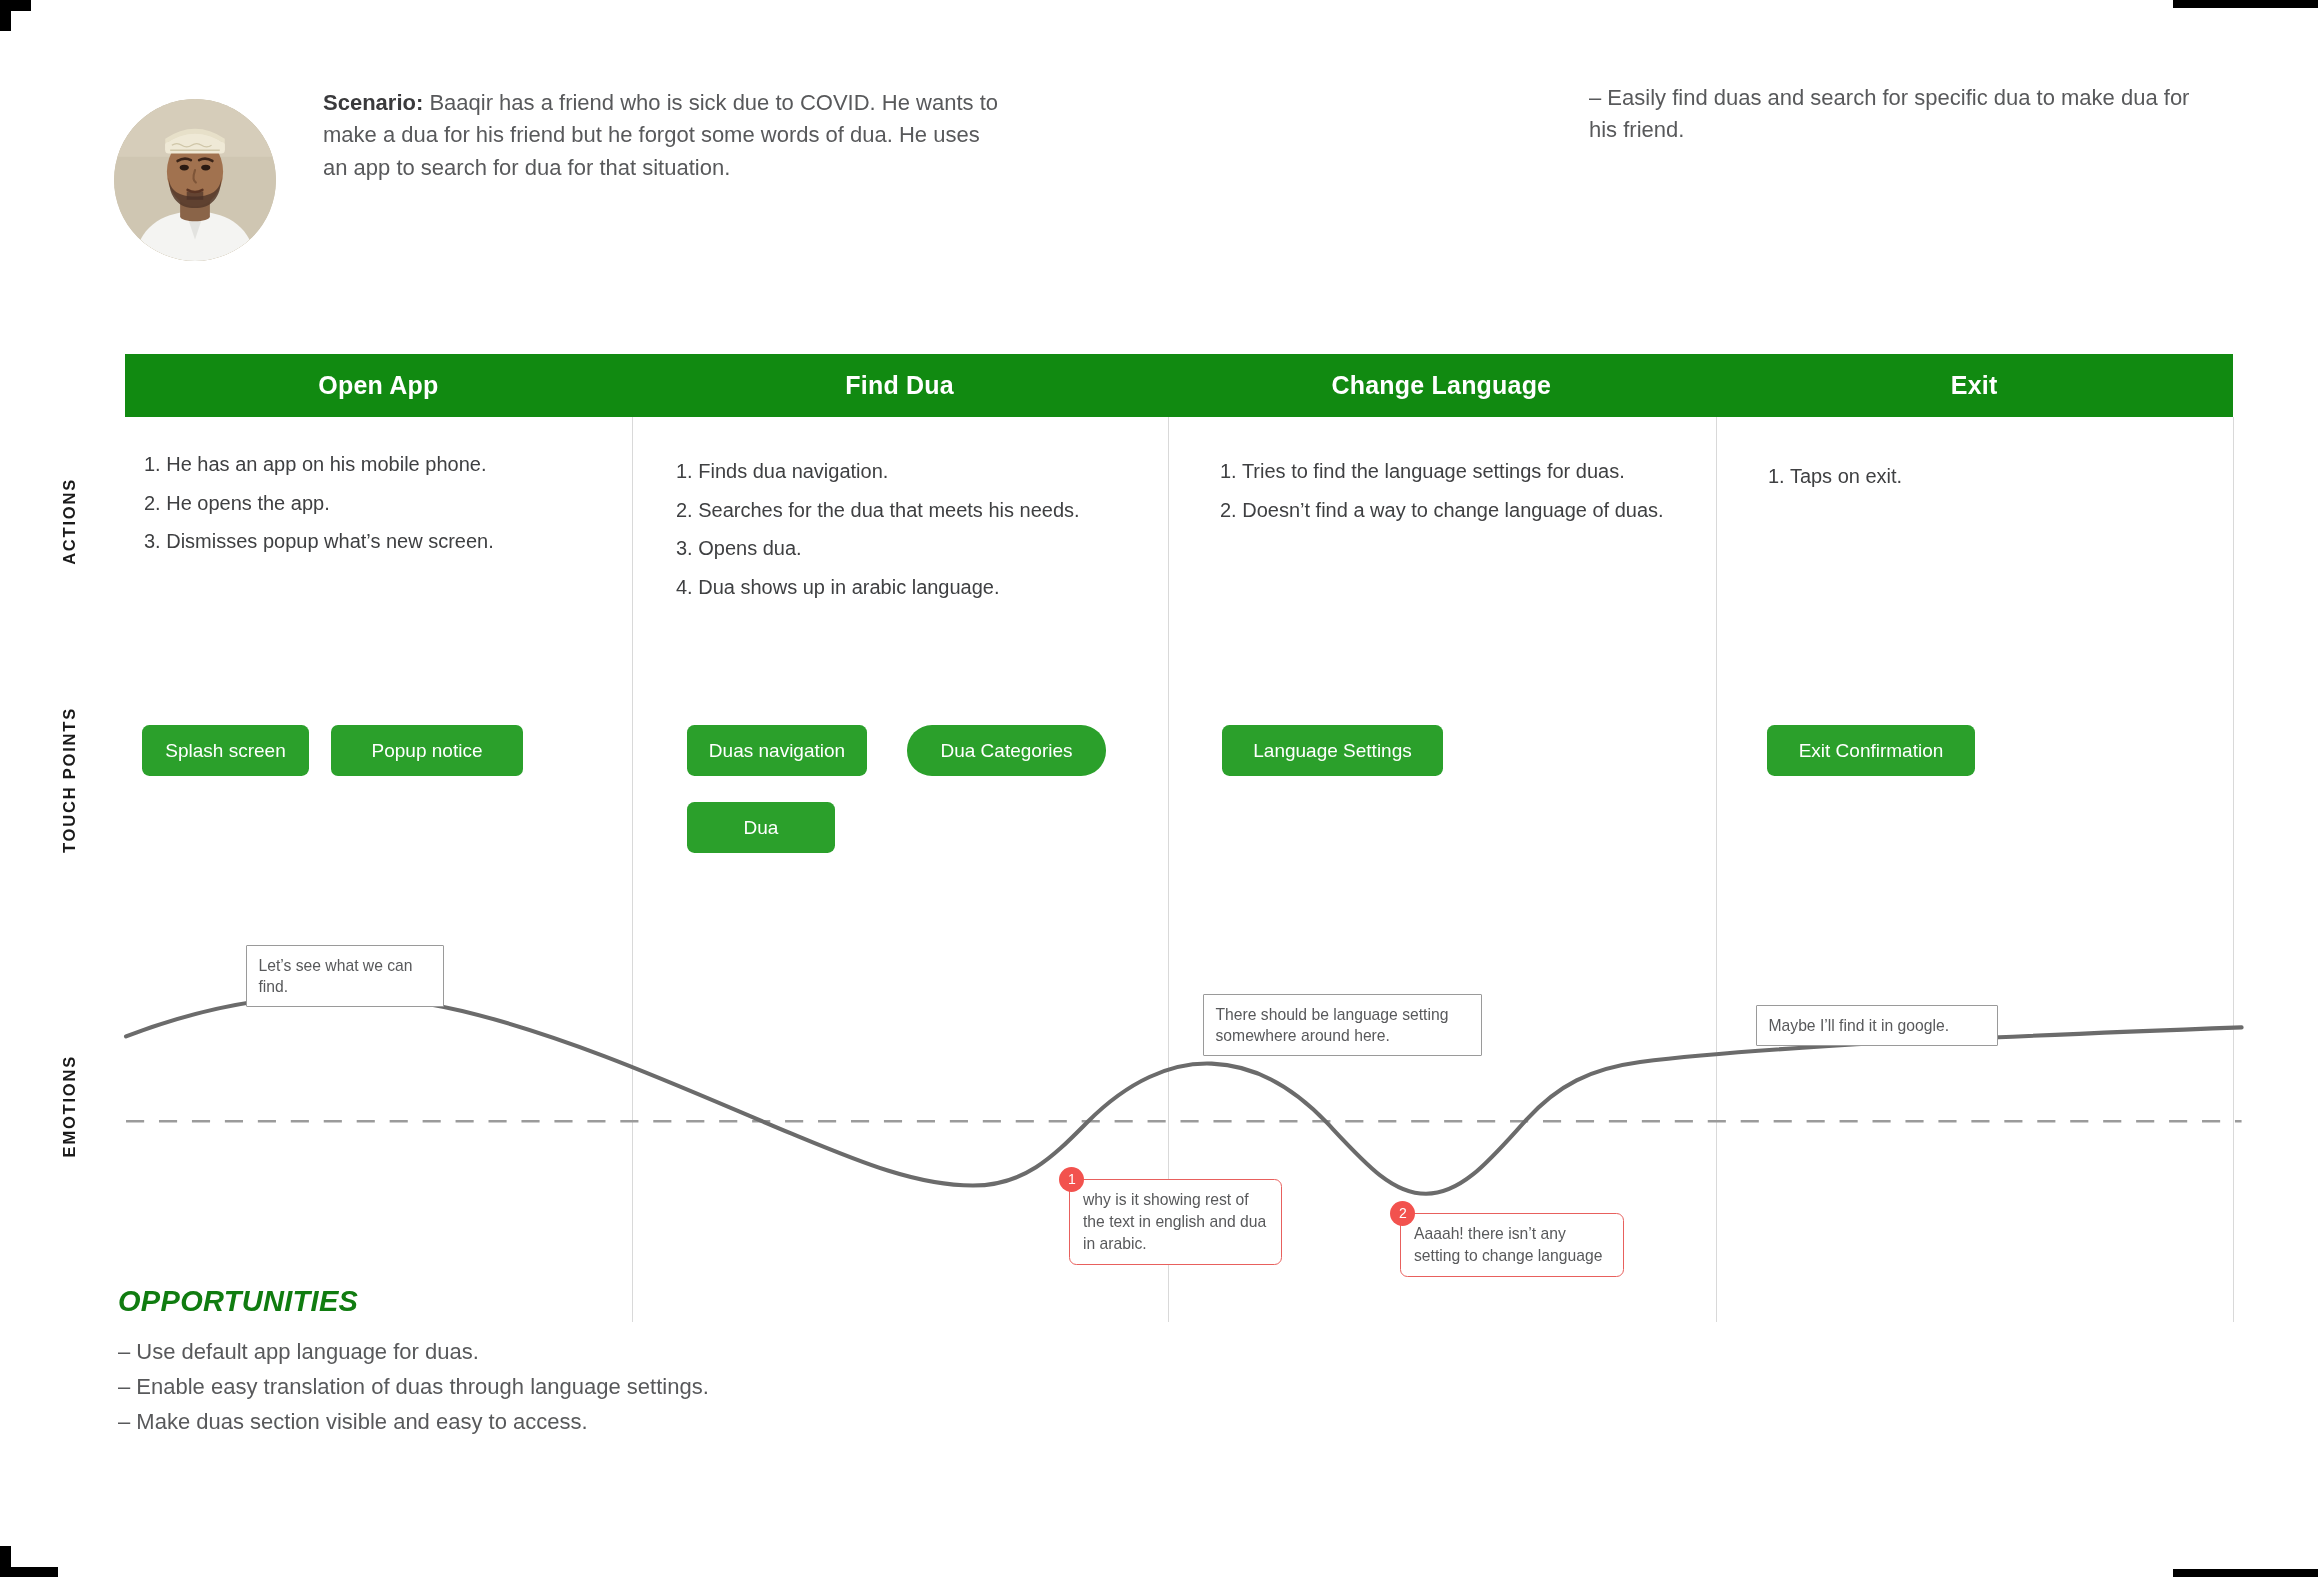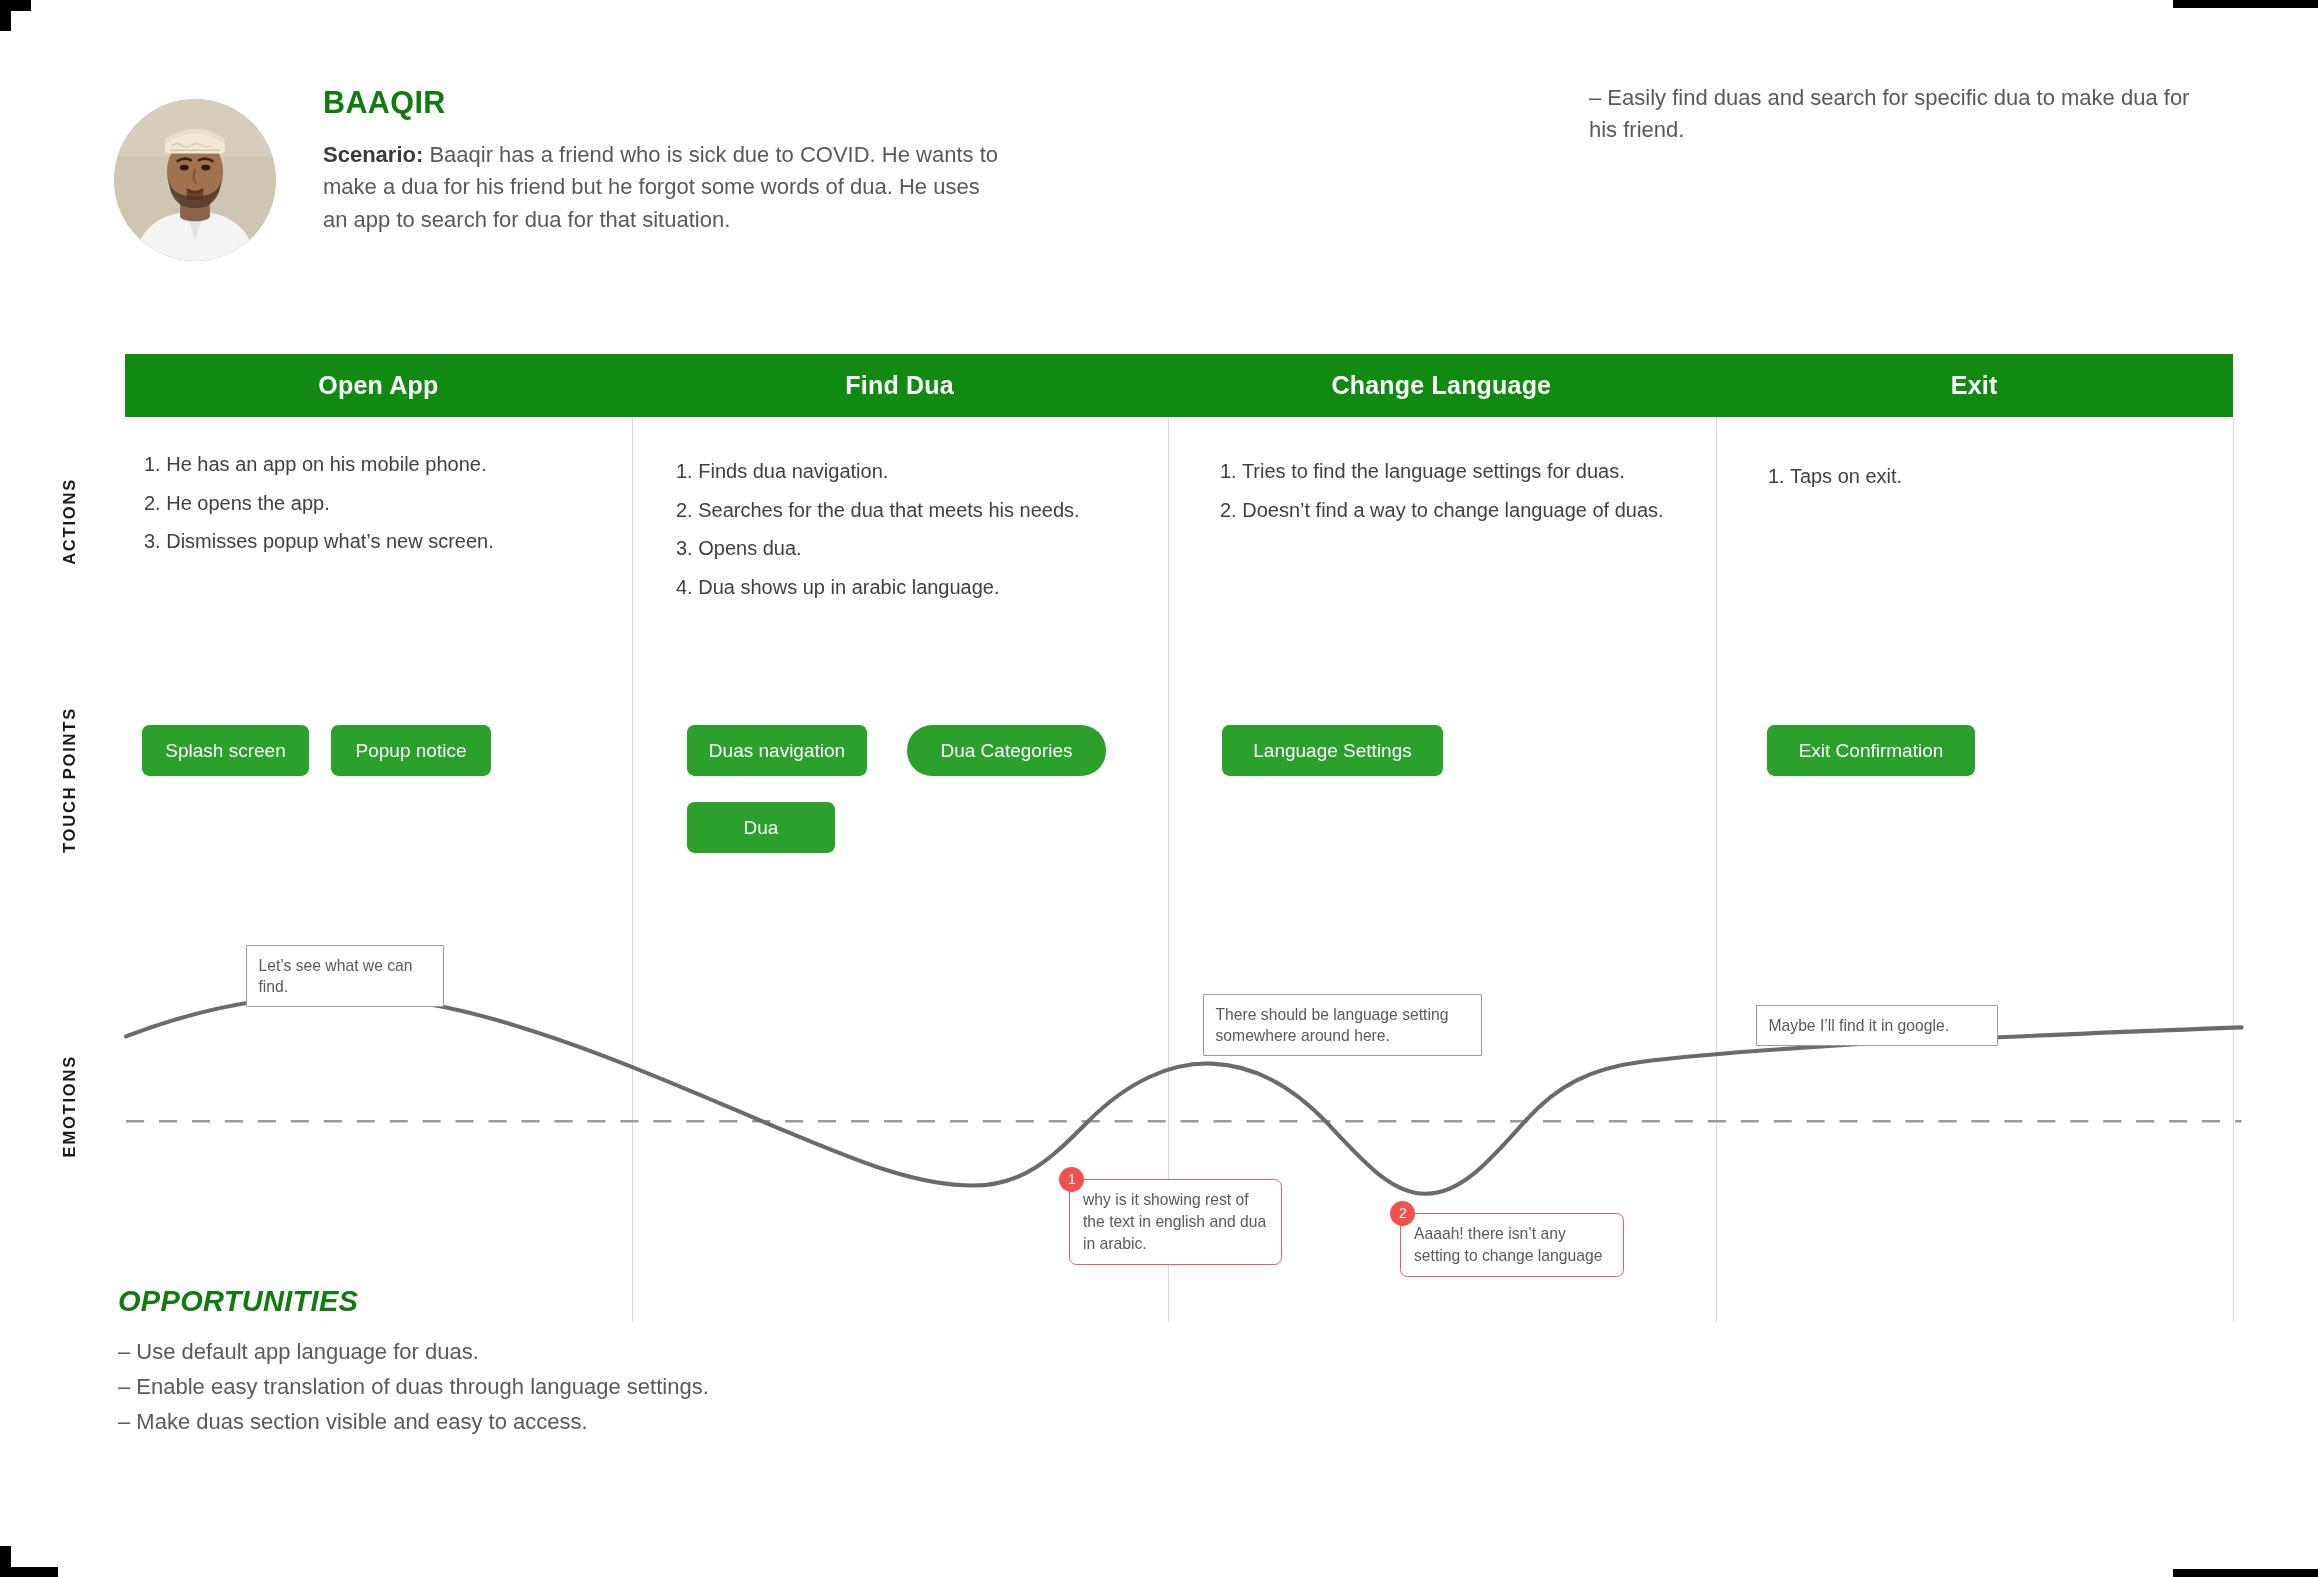--- a/index.html
+++ b/index.html
@@ -172,21 +172,21 @@
     font-weight: 400;
     display: flex;
     align-items: center;
     justify-content: center;
     height: 51px;
     box-sizing: border-box;
     padding: 0 18px;
     white-space: nowrap;
   }
   .p-splash    { left: 142px;  top: 725px; width: 167px; }
-  .p-popup     { left: 331px;  top: 725px; width: 160px; }
+  .p-popup     { left: 331px;  top: 725px; width: 192px; border-radius: 7px; }
   .p-duasnav   { left: 687px;  top: 725px; width: 180px; }
   .p-duacat    { left: 907px; top: 725px; width: 199px; border-radius: 25px; }
   .p-dua       { left: 687px;  top: 802px; width: 148px; }
   .p-langset   { left: 1222px; top: 725px; width: 221px; }
   .p-exitconf  { left: 1767px; top: 725px; width: 208px; }
 
   
   .emotion-svg {
     position: absolute;
     left: 0px;
@@ -304,21 +304,20 @@
         <path d="M62 54 q36 -24 72 0 l0 -6 q-36 -24 -72 0 Z" fill="#e7e0c9"></path>
         <rect x="62" y="52" width="72" height="14" rx="4" fill="#efe9d6"></rect>
         <g stroke="#cfc6a8" stroke-width="1.6" fill="none">
           <path d="M70 56 q6 -4 12 0 q6 4 12 0 q6 -4 12 0 q6 4 12 0"></path>
           <path d="M68 62 h60"></path>
         </g>
       </g>
     </svg>
   </div>
   <div class="persona-text">
-    <h1 class="persona-name">BAAQIR</h1>
     <div class="scenario"><b>Scenario:</b><span> Baaqir has a friend who is sick due to COVID. He wants to make a dua for his friend but he forgot some words of dua. He uses an app to search for dua for that situation.</span></div>
   </div>
 </div>
 
 <div class="expectations">
   <div class="expectation-line">– Easily find duas and search for specific dua to make dua for his friend.</div>
 </div>
 
 <div class="row-label rl-actions">ACTIONS</div>
 <div class="row-label rl-touchpoints">TOUCH POINTS</div>

